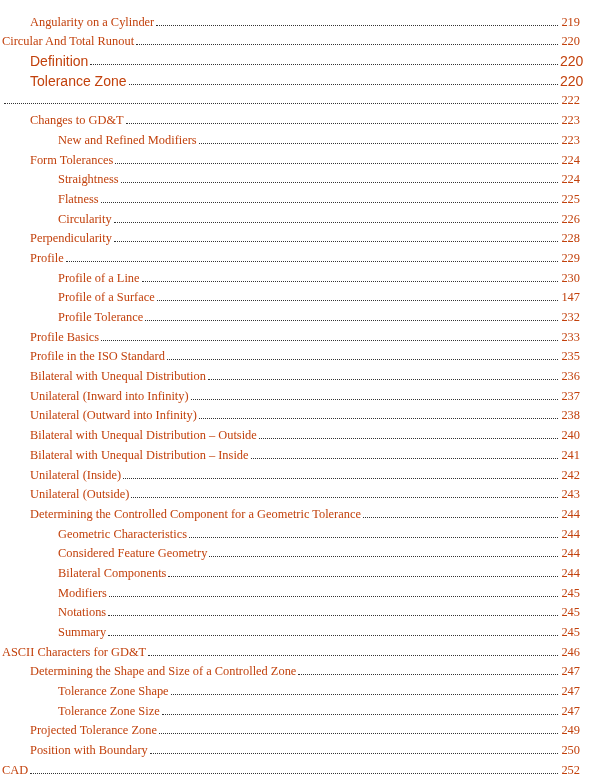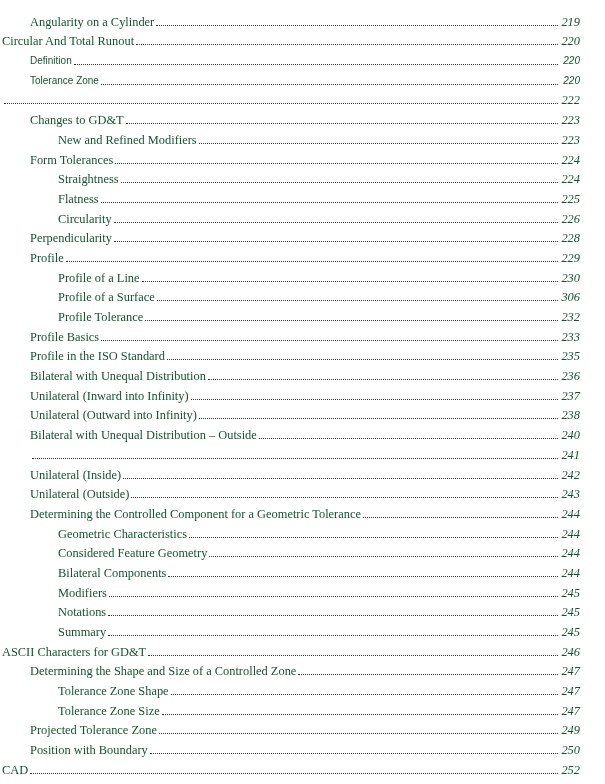--- a/index.html
+++ b/index.html
@@ -5,38 +5,38 @@
   html, body { margin: 0; padding: 0; background: #ffffff; }
   body { width: 605px; height: 784px; overflow: hidden; position: relative; }
   .toc { position: absolute; left: 0; top: 9px; width: 605px; }
   .row {
     position: relative;
     height: 19.7px;
     display: flex;
     align-items: flex-end;
     font-family: "Liberation Serif", serif;
     font-size: 12.4px;
-    color: #14532d;
+    color: #c2410c;
     line-height: 14px;
     padding-right: 25px;
     box-sizing: border-box;
   }
-  .row.sans { font-family: "Liberation Sans", sans-serif; font-size: 10px; }
+  .row.sans { font-family: "Liberation Sans", sans-serif; font-size: 14px; }
   .lvl0 { padding-left: 2px; }
   .lvl1 { padding-left: 30px; }
   .lvl2 { padding-left: 58px; }
   .title { white-space: nowrap; flex: 0 0 auto; }
   .leader {
     flex: 1 1 auto;
     margin: 0 2px 3px 2px;
     height: 1px;
     border-bottom: 1px dotted #333333;
     min-width: 10px;
   }
-  .page { flex: 0 0 auto; white-space: nowrap; text-align: right; width: 20px; font-style: italic; }
+  .page { flex: 0 0 auto; white-space: nowrap; text-align: right; width: 20px; }
 </style>
 </head>
 <body>
 
 <div class="toc" id="toc">
     <div class="row lvl1">
       <span class="title">Angularity on a Cylinder</span>
       <span class="leader"></span>
       <span class="page">219</span>
     </div>
@@ -100,21 +100,21 @@
       <span class="page">229</span>
     </div>
     <div class="row lvl2">
       <span class="title">Profile of a Line</span>
       <span class="leader"></span>
       <span class="page">230</span>
     </div>
     <div class="row lvl2">
       <span class="title">Profile of a Surface</span>
       <span class="leader"></span>
-      <span class="page">306</span>
+      <span class="page">147</span>
     </div>
     <div class="row lvl2">
       <span class="title">Profile Tolerance</span>
       <span class="leader"></span>
       <span class="page">232</span>
     </div>
     <div class="row lvl1">
       <span class="title">Profile Basics</span>
       <span class="leader"></span>
       <span class="page">233</span>
@@ -138,20 +138,21 @@
       <span class="title">Unilateral (Outward into Infinity)</span>
       <span class="leader"></span>
       <span class="page">238</span>
     </div>
     <div class="row lvl1">
       <span class="title">Bilateral with Unequal Distribution – Outside</span>
       <span class="leader"></span>
       <span class="page">240</span>
     </div>
     <div class="row lvl1">
+      <span class="title">Bilateral with Unequal Distribution – Inside</span>
       <span class="leader"></span>
       <span class="page">241</span>
     </div>
     <div class="row lvl1">
       <span class="title">Unilateral (Inside)</span>
       <span class="leader"></span>
       <span class="page">242</span>
     </div>
     <div class="row lvl1">
       <span class="title">Unilateral (Outside)</span>

